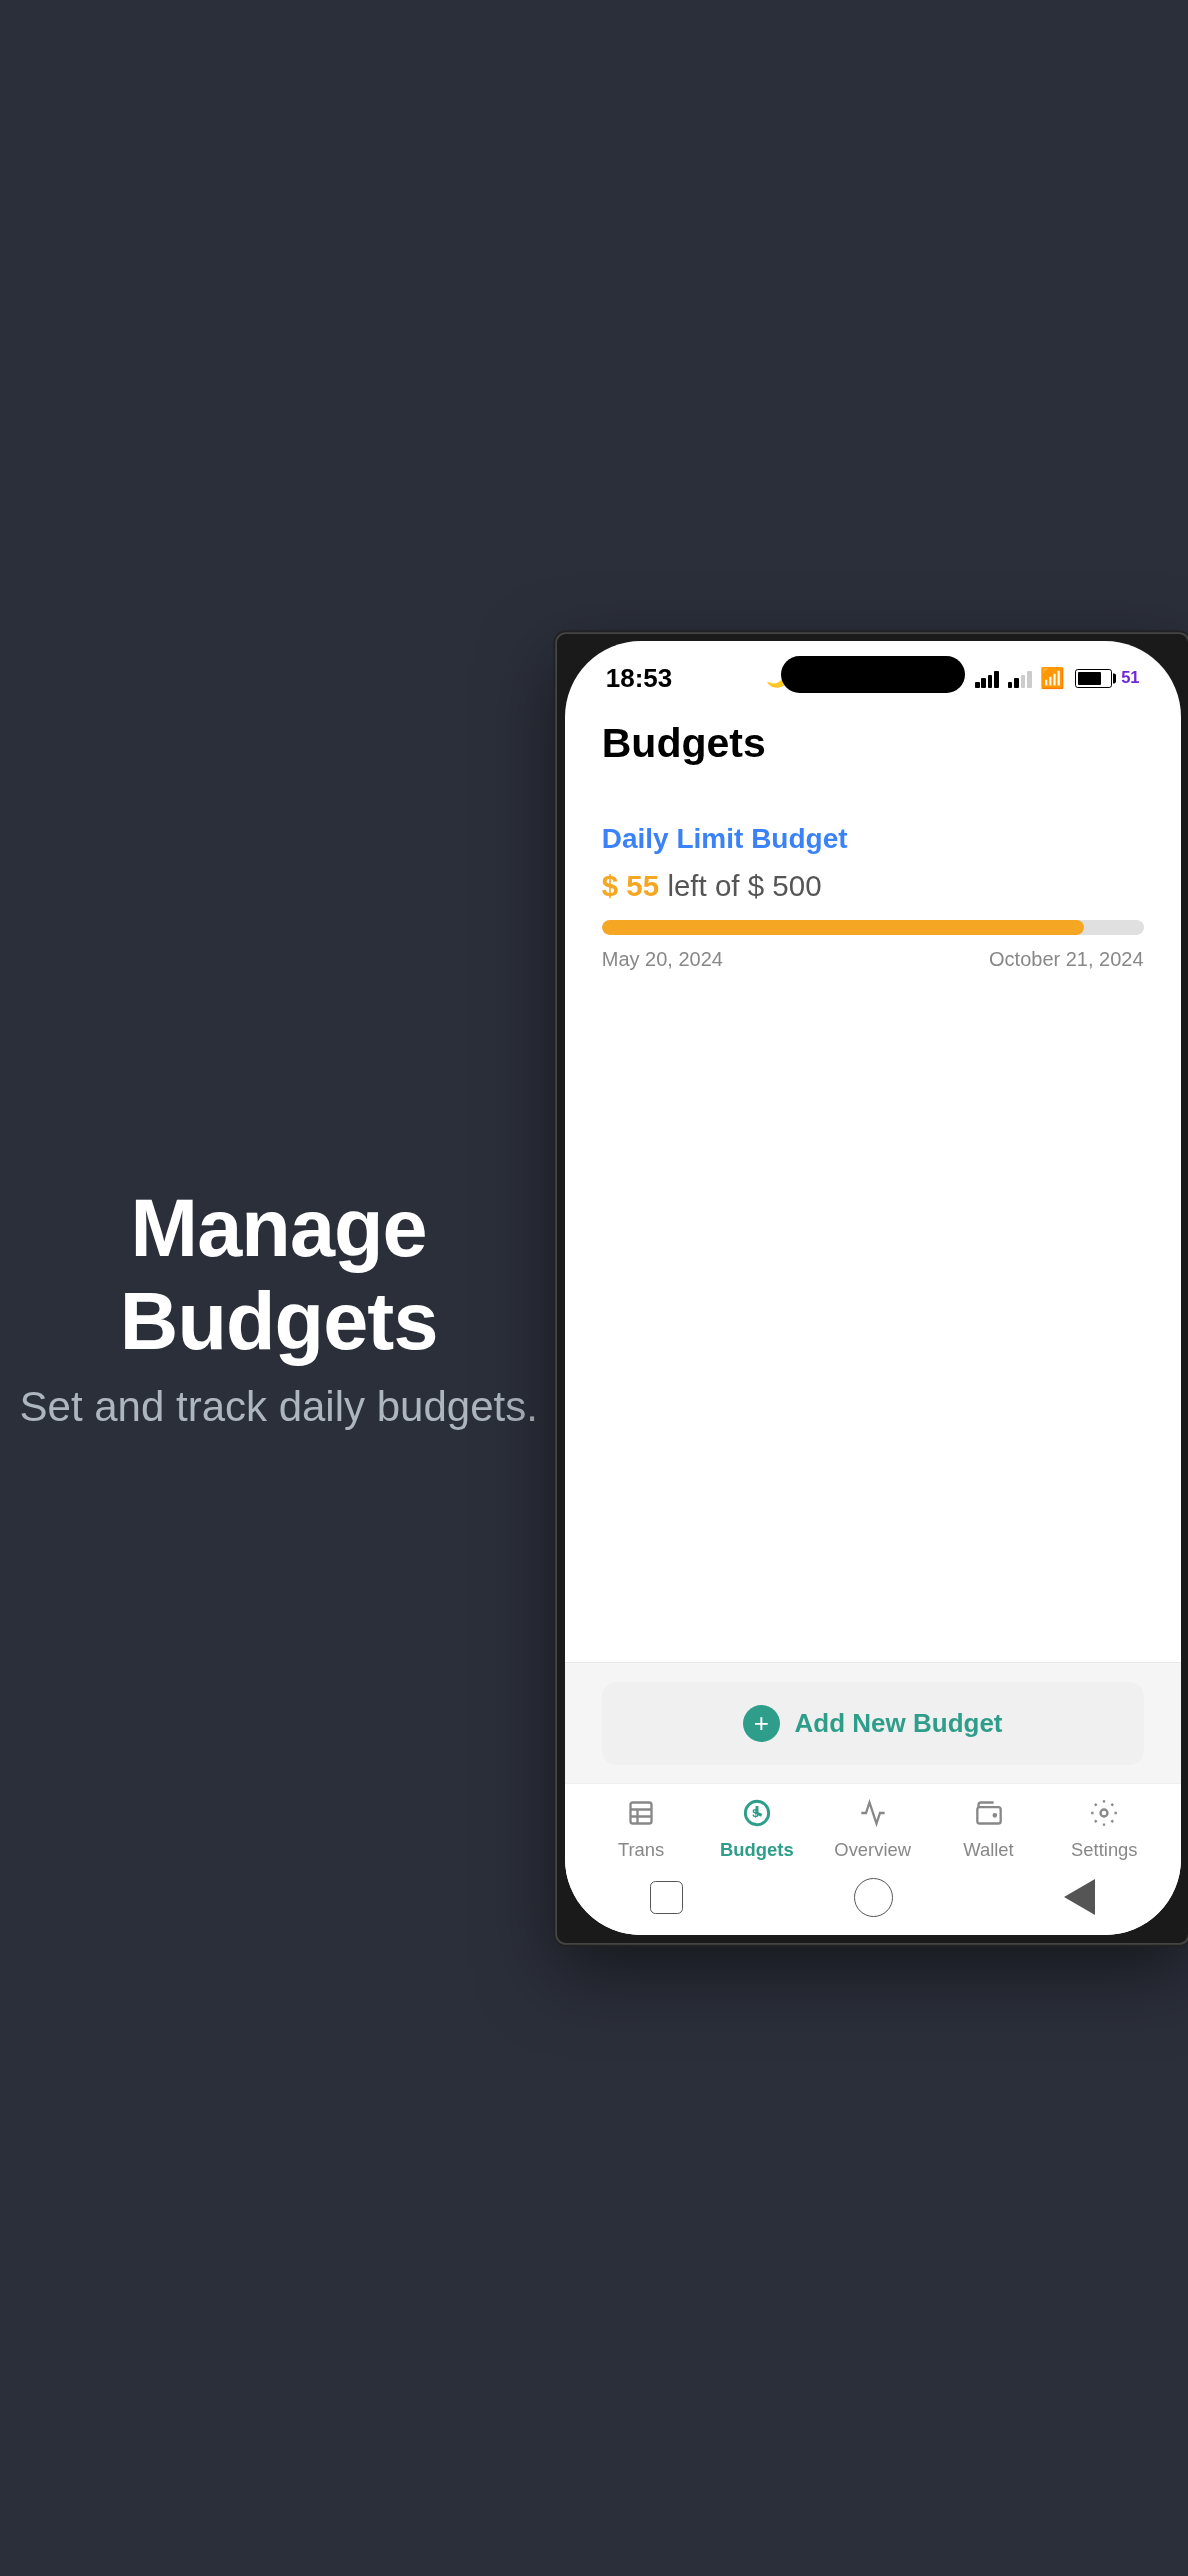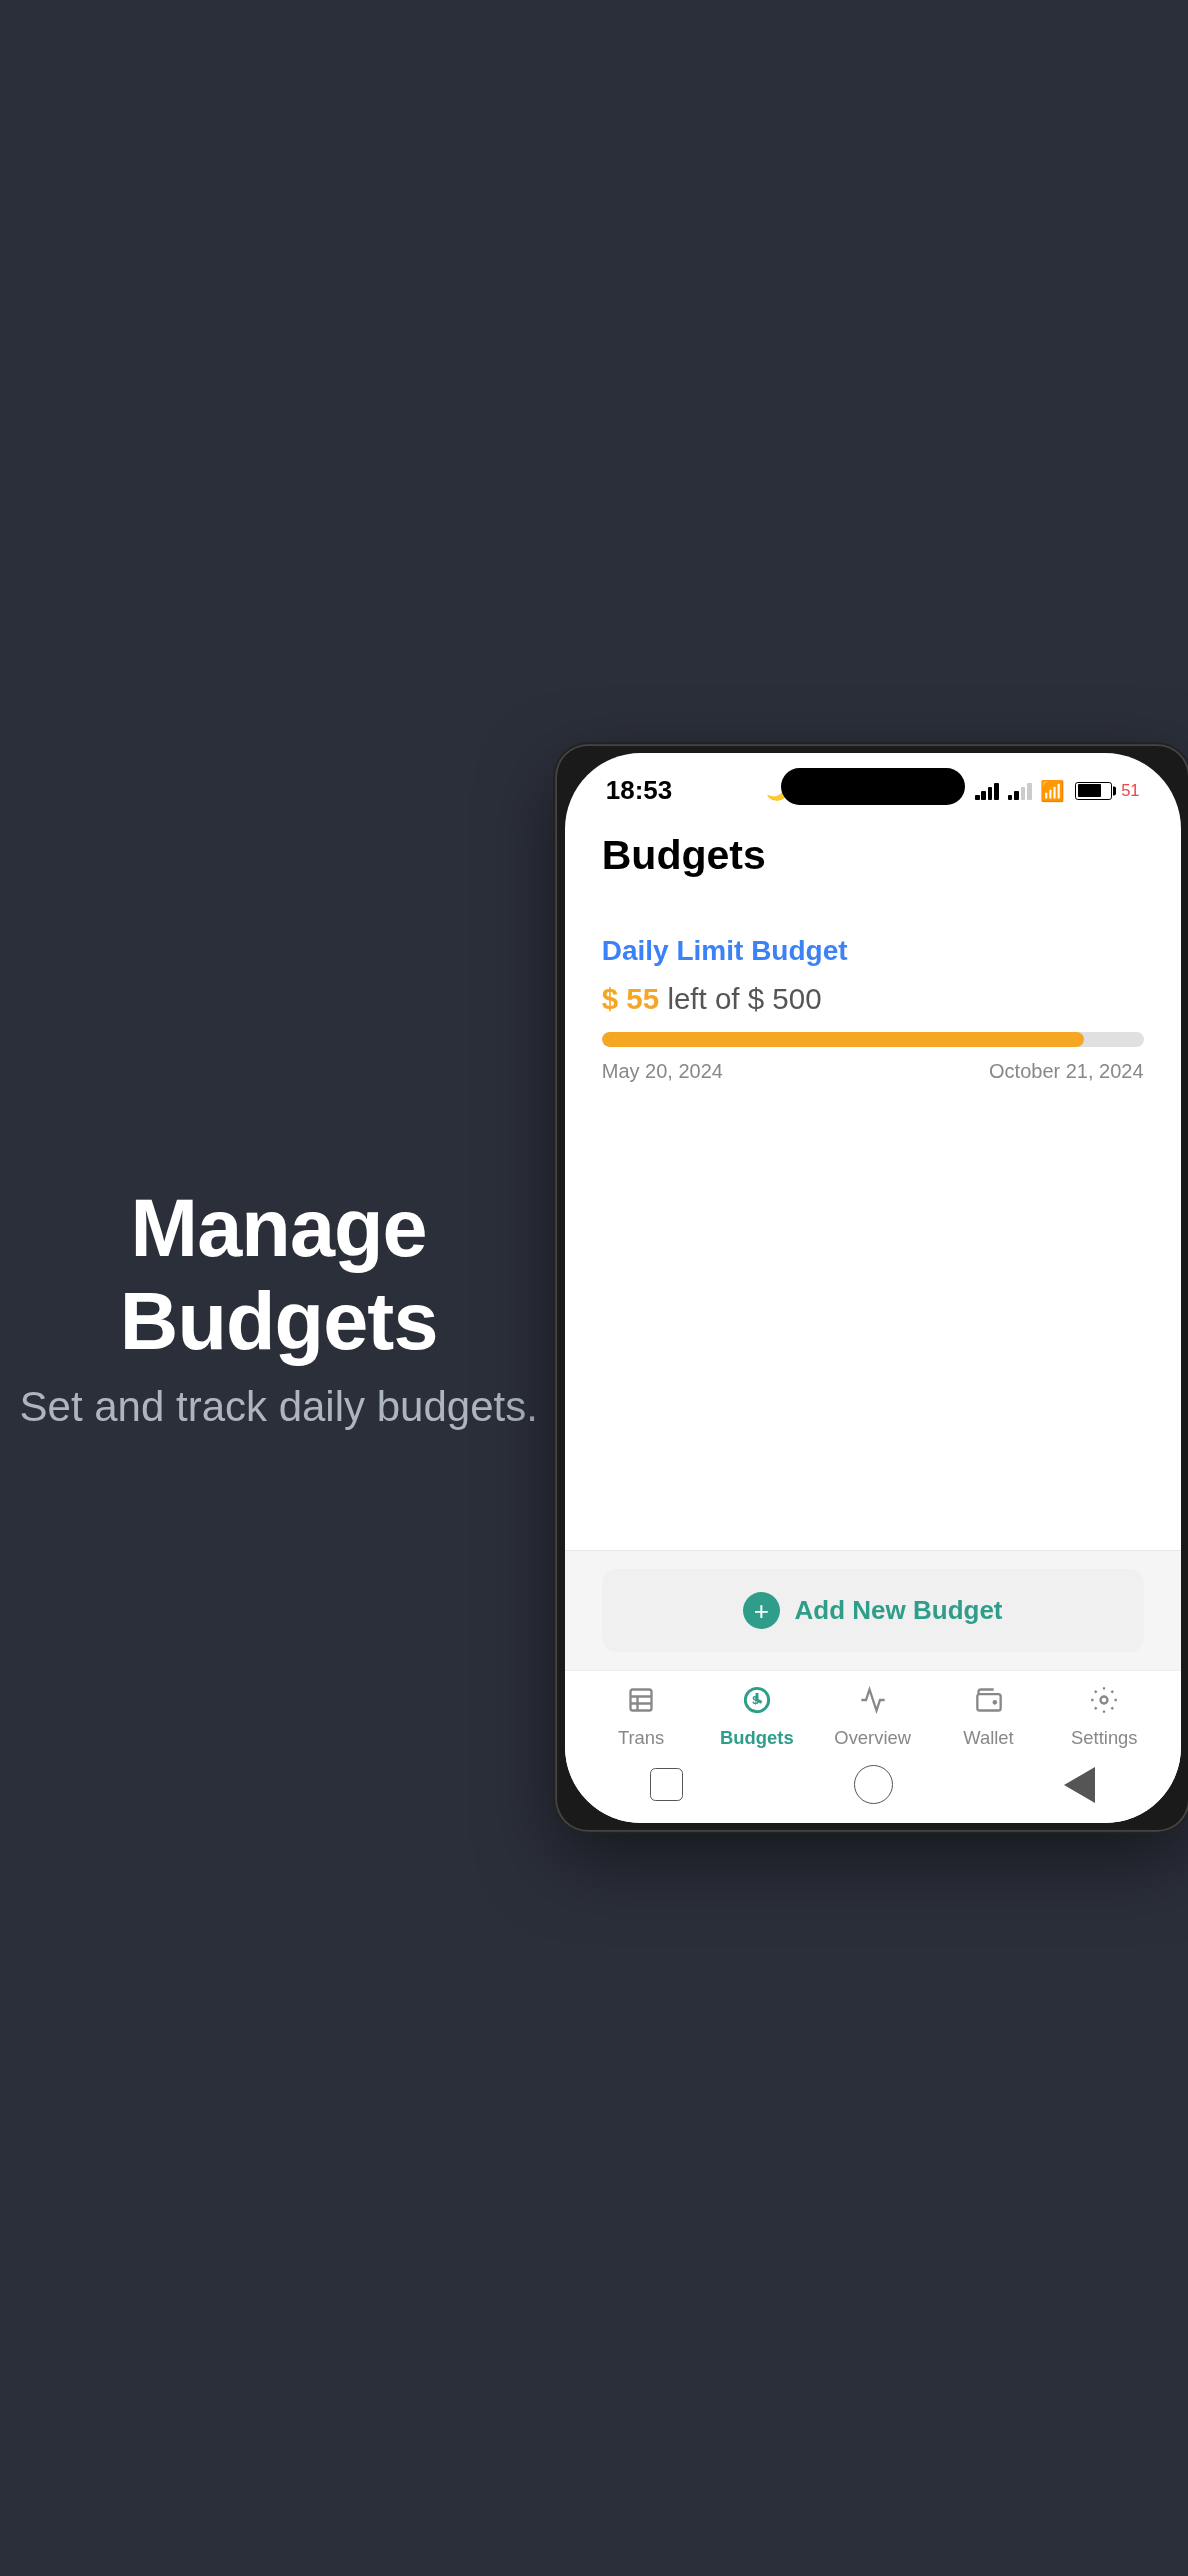--- a/index.html
+++ b/index.html
@@ -31,23 +31,23 @@
     .page-subtitle {
       font-size: 42px;
       font-weight: 400;
       color: #adb5bd;
       margin-top: 14.7px;
     }
 
     
     .phone-frame {
       width: 719px;
-      height: 1084px;
+      height: 1309px;
       background: #1a1a1a;
-      border-radius: 31px;
+      border-radius: 9px;
       position: relative;
       box-shadow:
         0 0 0 1.8px #444,
         0 0 0 3.7px #222,
         0 28px 74px rgba(0,0,0,0.5);
       overflow: hidden;
     }
 
     
     .phone-frame::before {
@@ -392,21 +392,21 @@
             <div class="signal-bar" style="height:9.2px;"></div>
             <div class="signal-bar" style="height:13px; background:#ccc;"></div>
             <div class="signal-bar" style="height:16.6px; background:#ccc;"></div>
           </div>
 
           <span class="wifi-icon">📶</span>
 
           <div class="battery-icon">
             <div class="battery-fill"></div>
           </div>
-          <span style="font-size:16.6px; font-weight:400; color:#ef4444;">51</span>
+          <span style="font-size:16.6px; font-weight:700; color:#6d28d9;">51</span>
         </div>
       </div>
 
       <div class="dynamic-island"></div>
 
       <div class="app-content">
         <div class="app-header">
           <div class="app-title">Budgets</div>
         </div>
 

